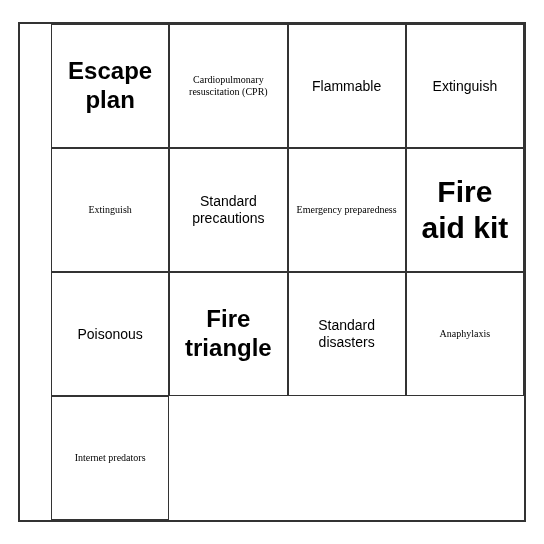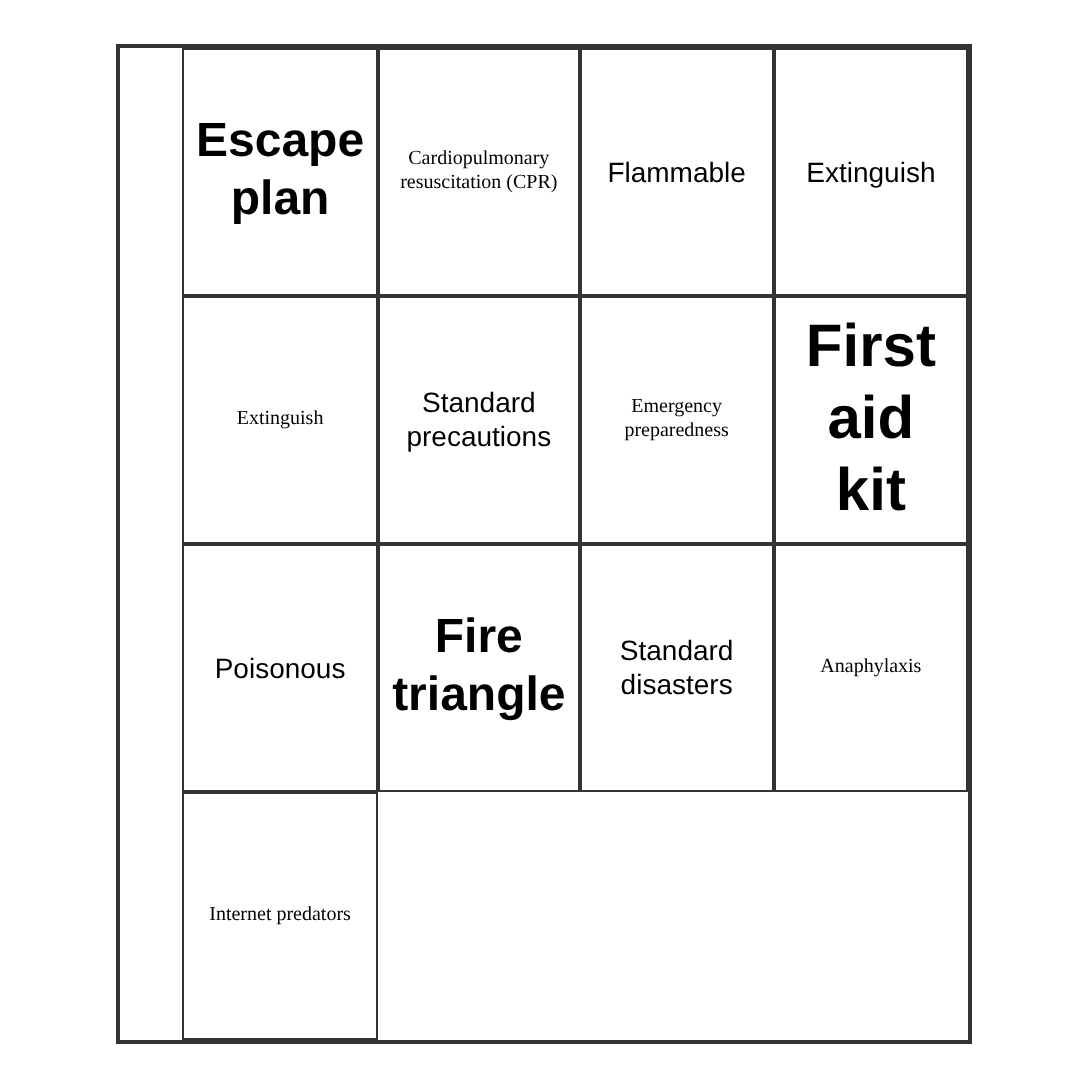--- a/index.html
+++ b/index.html
@@ -13,21 +13,21 @@
       height: 544px;
       background: #ffffff;
       display: flex;
       align-items: center;
       justify-content: center;
       font-family: Arial, sans-serif;
     }
 
     .bingo-board {
       border: 2px solid #333;
-      width: 428px;
+      width: 508px;
       height: 500px;
       display: grid;
       grid-template-columns: repeat(4, 1fr);
       grid-template-rows: repeat(4, 1fr);
       padding-left: 31px;
     }
 
     .bingo-cell {
       border: 1.5px solid #333;
       display: flex;
@@ -80,21 +80,21 @@
     <div class="bingo-cell">
       <span class="text-small">Extinguish</span>
     </div>
     <div class="bingo-cell">
       <span class="text-medium">Standard precautions</span>
     </div>
     <div class="bingo-cell">
       <span class="text-small">Emergency preparedness</span>
     </div>
     <div class="bingo-cell">
-      <span class="text-xlarge">First aid kit</span>
+      <span class="text-xlarge">Fire aid kit</span>
     </div>
     <div class="bingo-cell">
       <span class="text-medium">Poisonous</span>
     </div>
     <div class="bingo-cell">
       <span class="text-large">Fire triangle</span>
     </div>
     <div class="bingo-cell">
       <span class="text-medium">Standard disasters</span>
     </div>

